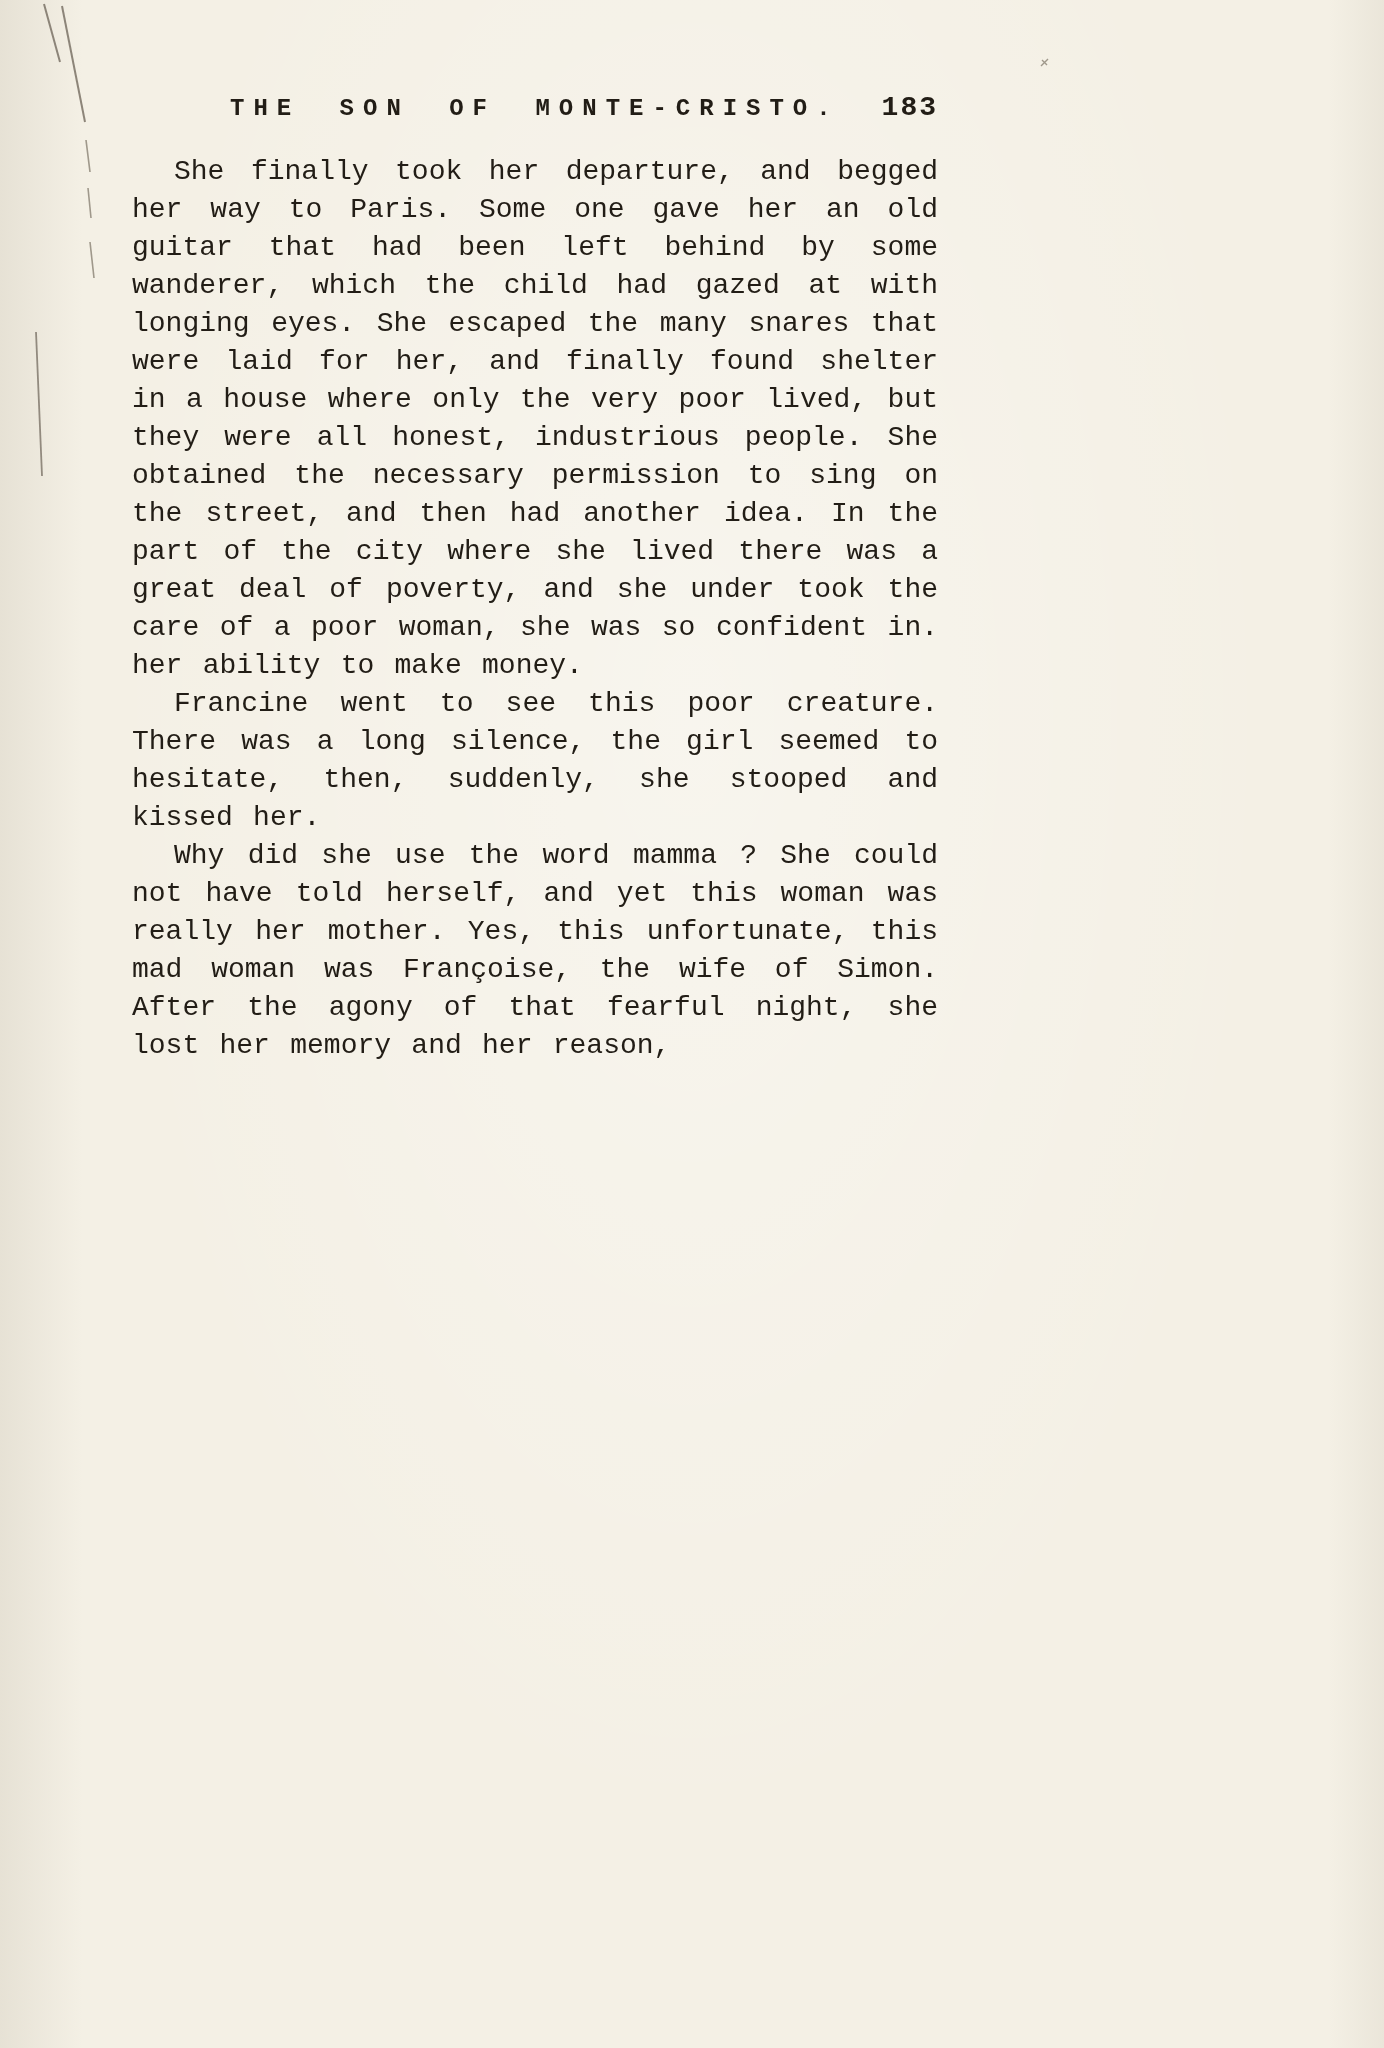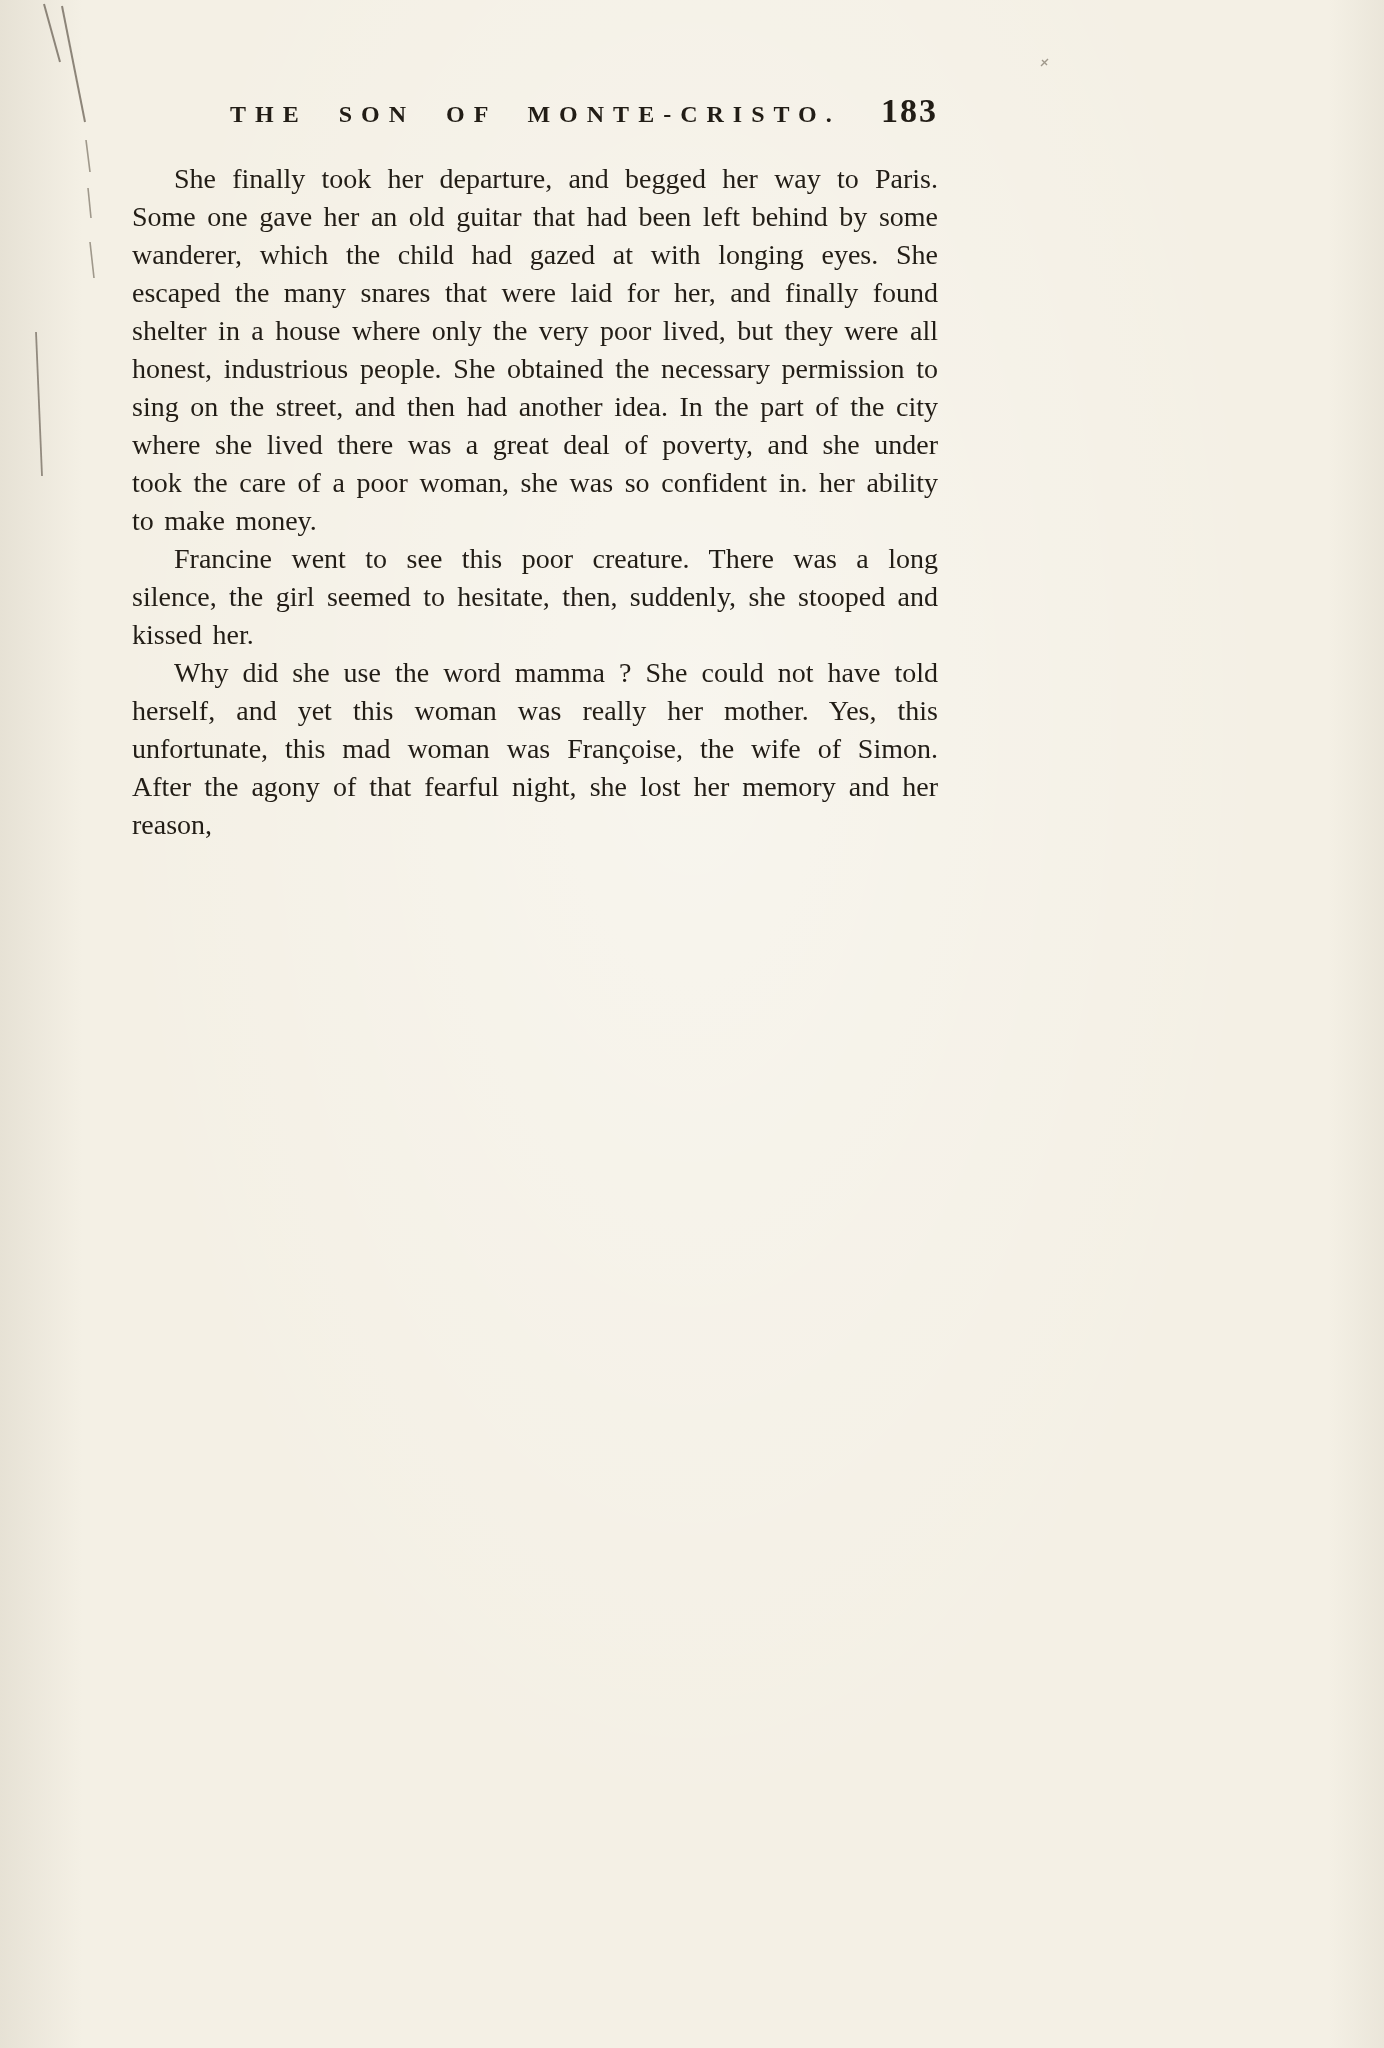--- a/index.html
+++ b/index.html
@@ -10,21 +10,21 @@
   .page {
     position: relative;
     width: 1384px;
     height: 2048px;
     margin: 0 auto;
     background: #f4f0e5;
     background-image:
       radial-gradient(ellipse at 50% 35%, rgba(255,255,255,0.35) 0%, rgba(255,255,255,0) 60%),
       linear-gradient(90deg, rgba(190,182,165,0.25) 0%, rgba(190,182,165,0) 6%, rgba(190,182,165,0) 96%, rgba(190,182,165,0.18) 100%);
     overflow: hidden;
-    font-family: Liberation Serif, serif;
+    font-family: Liberation Mono, monospace;
     color: #221d16;
   }
   .content {
     position: absolute;
     left: 132px;
     top: 92px;
     width: 806px;
   }
   .header {
     display: flex;
@@ -34,21 +34,21 @@
   }
   .running-title {
     margin-left: 98px;
     font-size: 24px;
     font-weight: bold;
     letter-spacing: 9px;
     word-spacing: 16px;
     white-space: nowrap;
   }
   .page-number {
-    font-size: 34px;
+    font-size: 28px;
     font-weight: bold;
     letter-spacing: 2px;
   }
   .body-text p {
     margin: 0;
     font-size: 28px;
     line-height: 38px;
     text-align: justify;
     text-indent: 42px;
     word-spacing: 3.5px;

